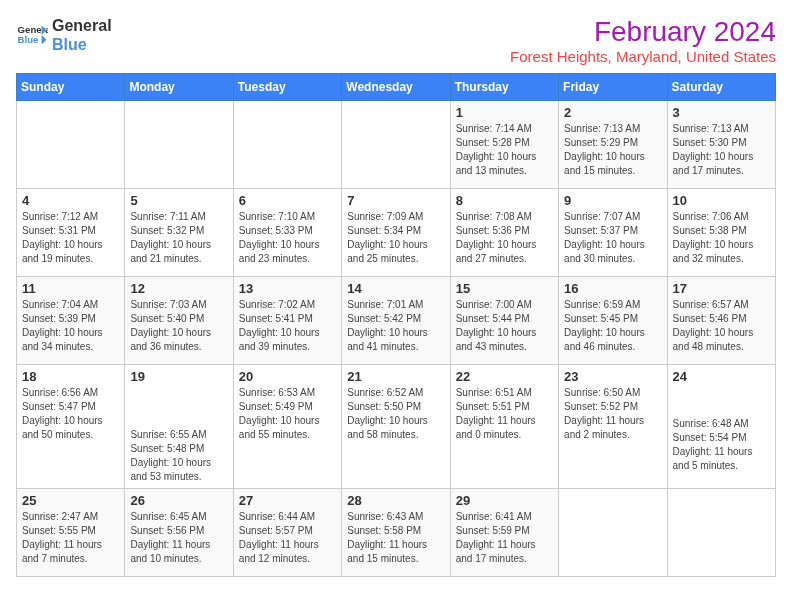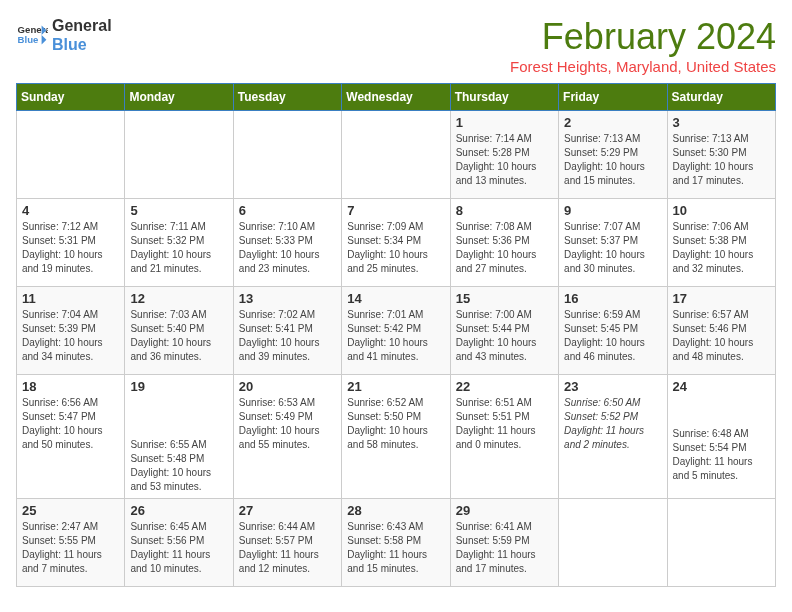--- a/index.html
+++ b/index.html
@@ -22,35 +22,35 @@
       gap: 4px;
     }
     .logo-icon {
       width: 32px;
       height: 32px;
     }
     .title-block {
       text-align: right;
     }
     .month-title {
-      font-size: 36px;
+      font-size: 28px;
       font-weight: normal;
-      color: #4d7c0f;
+      color: #a21caf;
     }
     .location {
       font-size: 15px;
       color: #ef4444;
     }
     table {
       width: 100%;
       border-collapse: collapse;
       table-layout: fixed;
     }
     thead th {
-      background: #4d7c0f;
+      background: #3b82f6;
       color: #fff;
       font-size: 12px;
       font-weight: bold;
       padding: 6px 4px;
       text-align: left;
       border: 1px solid #3a7fc1;
     }
     tbody td {
       vertical-align: top;
       border: 1px solid #ccc;
@@ -271,21 +271,21 @@
         </td>
         <td>
           <span class="day-number">22</span>
           <div class="day-info" style="white-space: pre-line;">Sunrise: 6:51 AM
 Sunset: 5:51 PM
 Daylight: 11 hours
 and 0 minutes.</div>
         </td>
         <td>
           <span class="day-number">23</span>
-          <div class="day-info" style="white-space: pre-line; font-style: italic;">Sunrise: 6:50 AM
+          <div class="day-info" style="white-space: pre-line;">Sunrise: 6:50 AM
 Sunset: 5:52 PM
 Daylight: 11 hours
 and 2 minutes.</div>
         </td>
         <td>
           <span class="day-number">24</span>
           <div class="day-info" style="white-space: pre-line; margin-top: 33px;">Sunrise: 6:48 AM
 Sunset: 5:54 PM
 Daylight: 11 hours
 and 5 minutes.</div>

